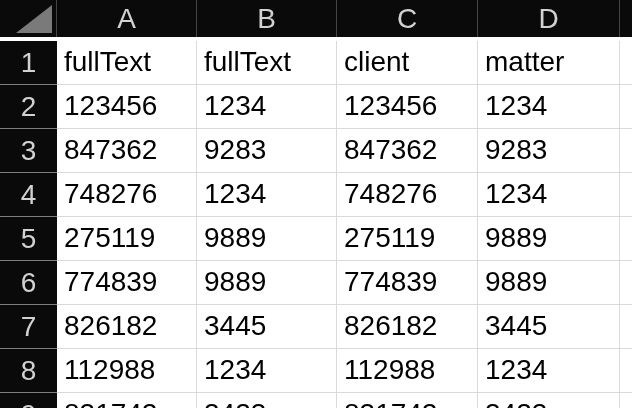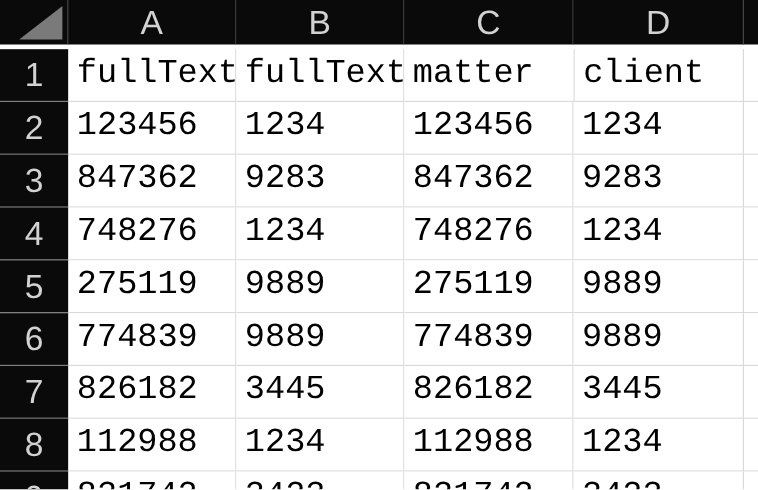--- a/index.html
+++ b/index.html
@@ -77,21 +77,20 @@
     flex: 0 0 auto;
     background: var(--cell-bg, #ffffff);
     color: var(--cell-text, #000000);
     font-size: 28px;
     line-height: 42px;
     border-right: 1px solid var(--gridline, #d9d9d9);
     border-bottom: 1px solid var(--gridline, #d9d9d9);
     padding: 0 9px 0 7px;
     white-space: nowrap;
     overflow: hidden;
-    font-family: Liberation Mono, monospace;
   }
   .cell.num { text-align: left; }
   .cell.str { text-align: left; }
   .cell.partial { border-right: none; padding: 0; }
 </style>
 </head>
 <body>
 
 <div class="sheet">
 
@@ -108,22 +107,22 @@
   </div>
 
   <div class="divider"></div>
 
   <div class="body">
 
   <div class="row">
         <div class="rh">1</div>
         <div class="cell str" style="width: 140px;">fullText</div>
         <div class="cell str" style="width: 140px;">fullText</div>
+        <div class="cell str" style="width: 141px;">client</div>
         <div class="cell str" style="width: 142px;">matter</div>
-        <div class="cell str" style="width: 141px;">client</div>
         <div class="cell partial" style="flex: 1 1 auto;"></div>
       </div>
       <div class="row">
         <div class="rh">2</div>
         <div class="cell num" style="width: 140px;">123456</div>
         <div class="cell num" style="width: 140px;">1234</div>
         <div class="cell num" style="width: 141px;">123456</div>
         <div class="cell num" style="width: 142px;">1234</div>
         <div class="cell partial" style="flex: 1 1 auto;"></div>
       </div>

